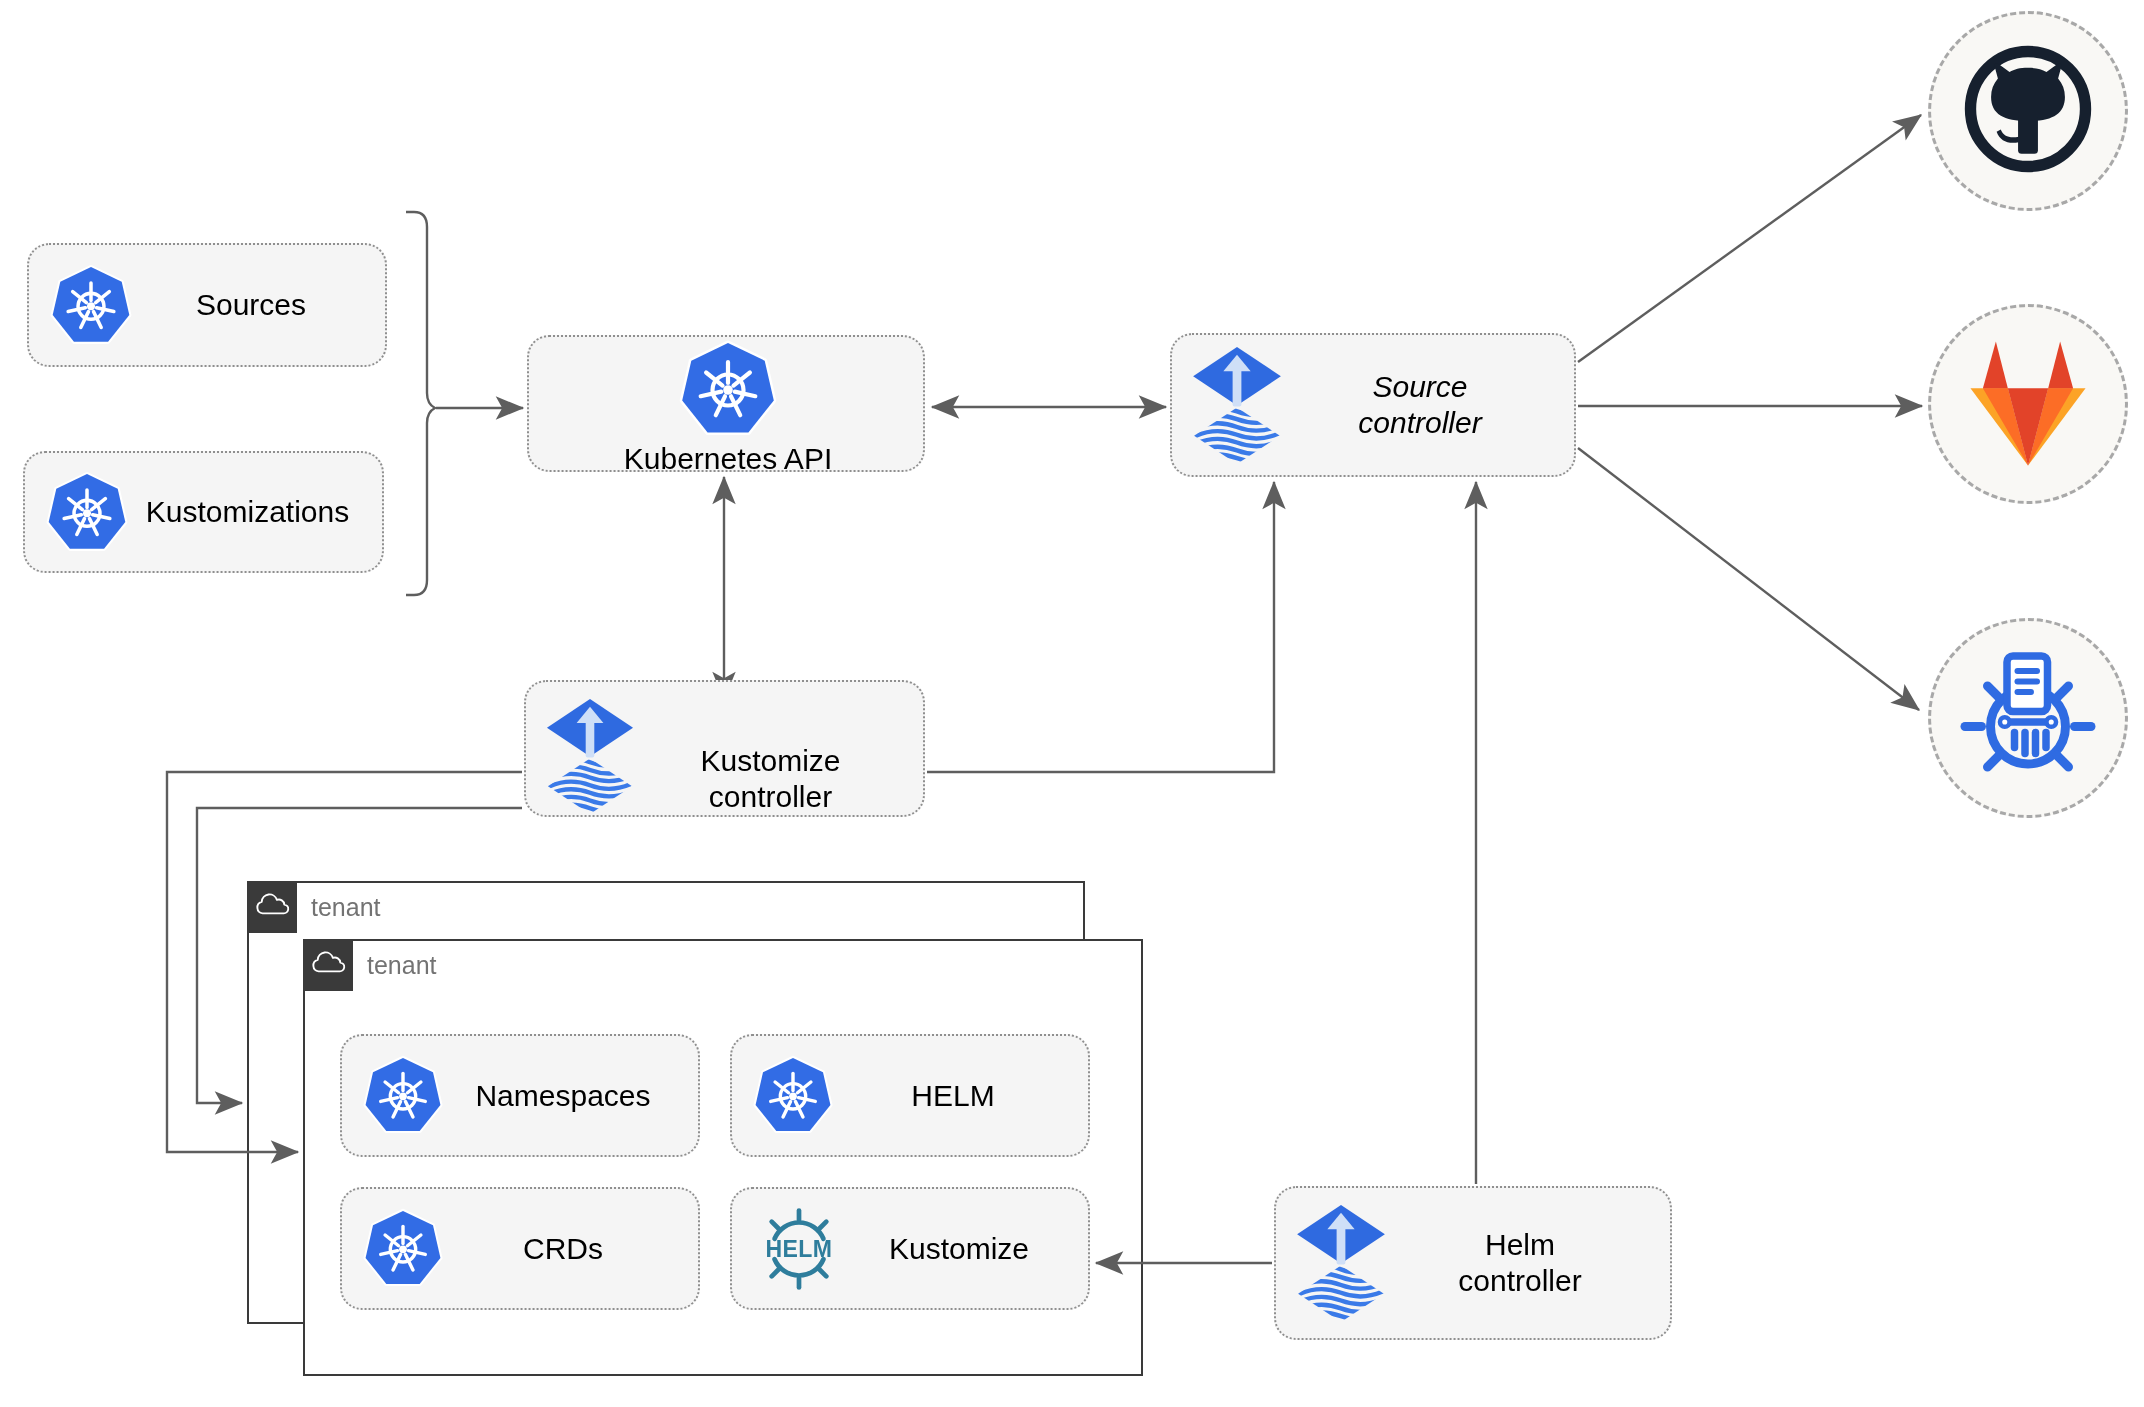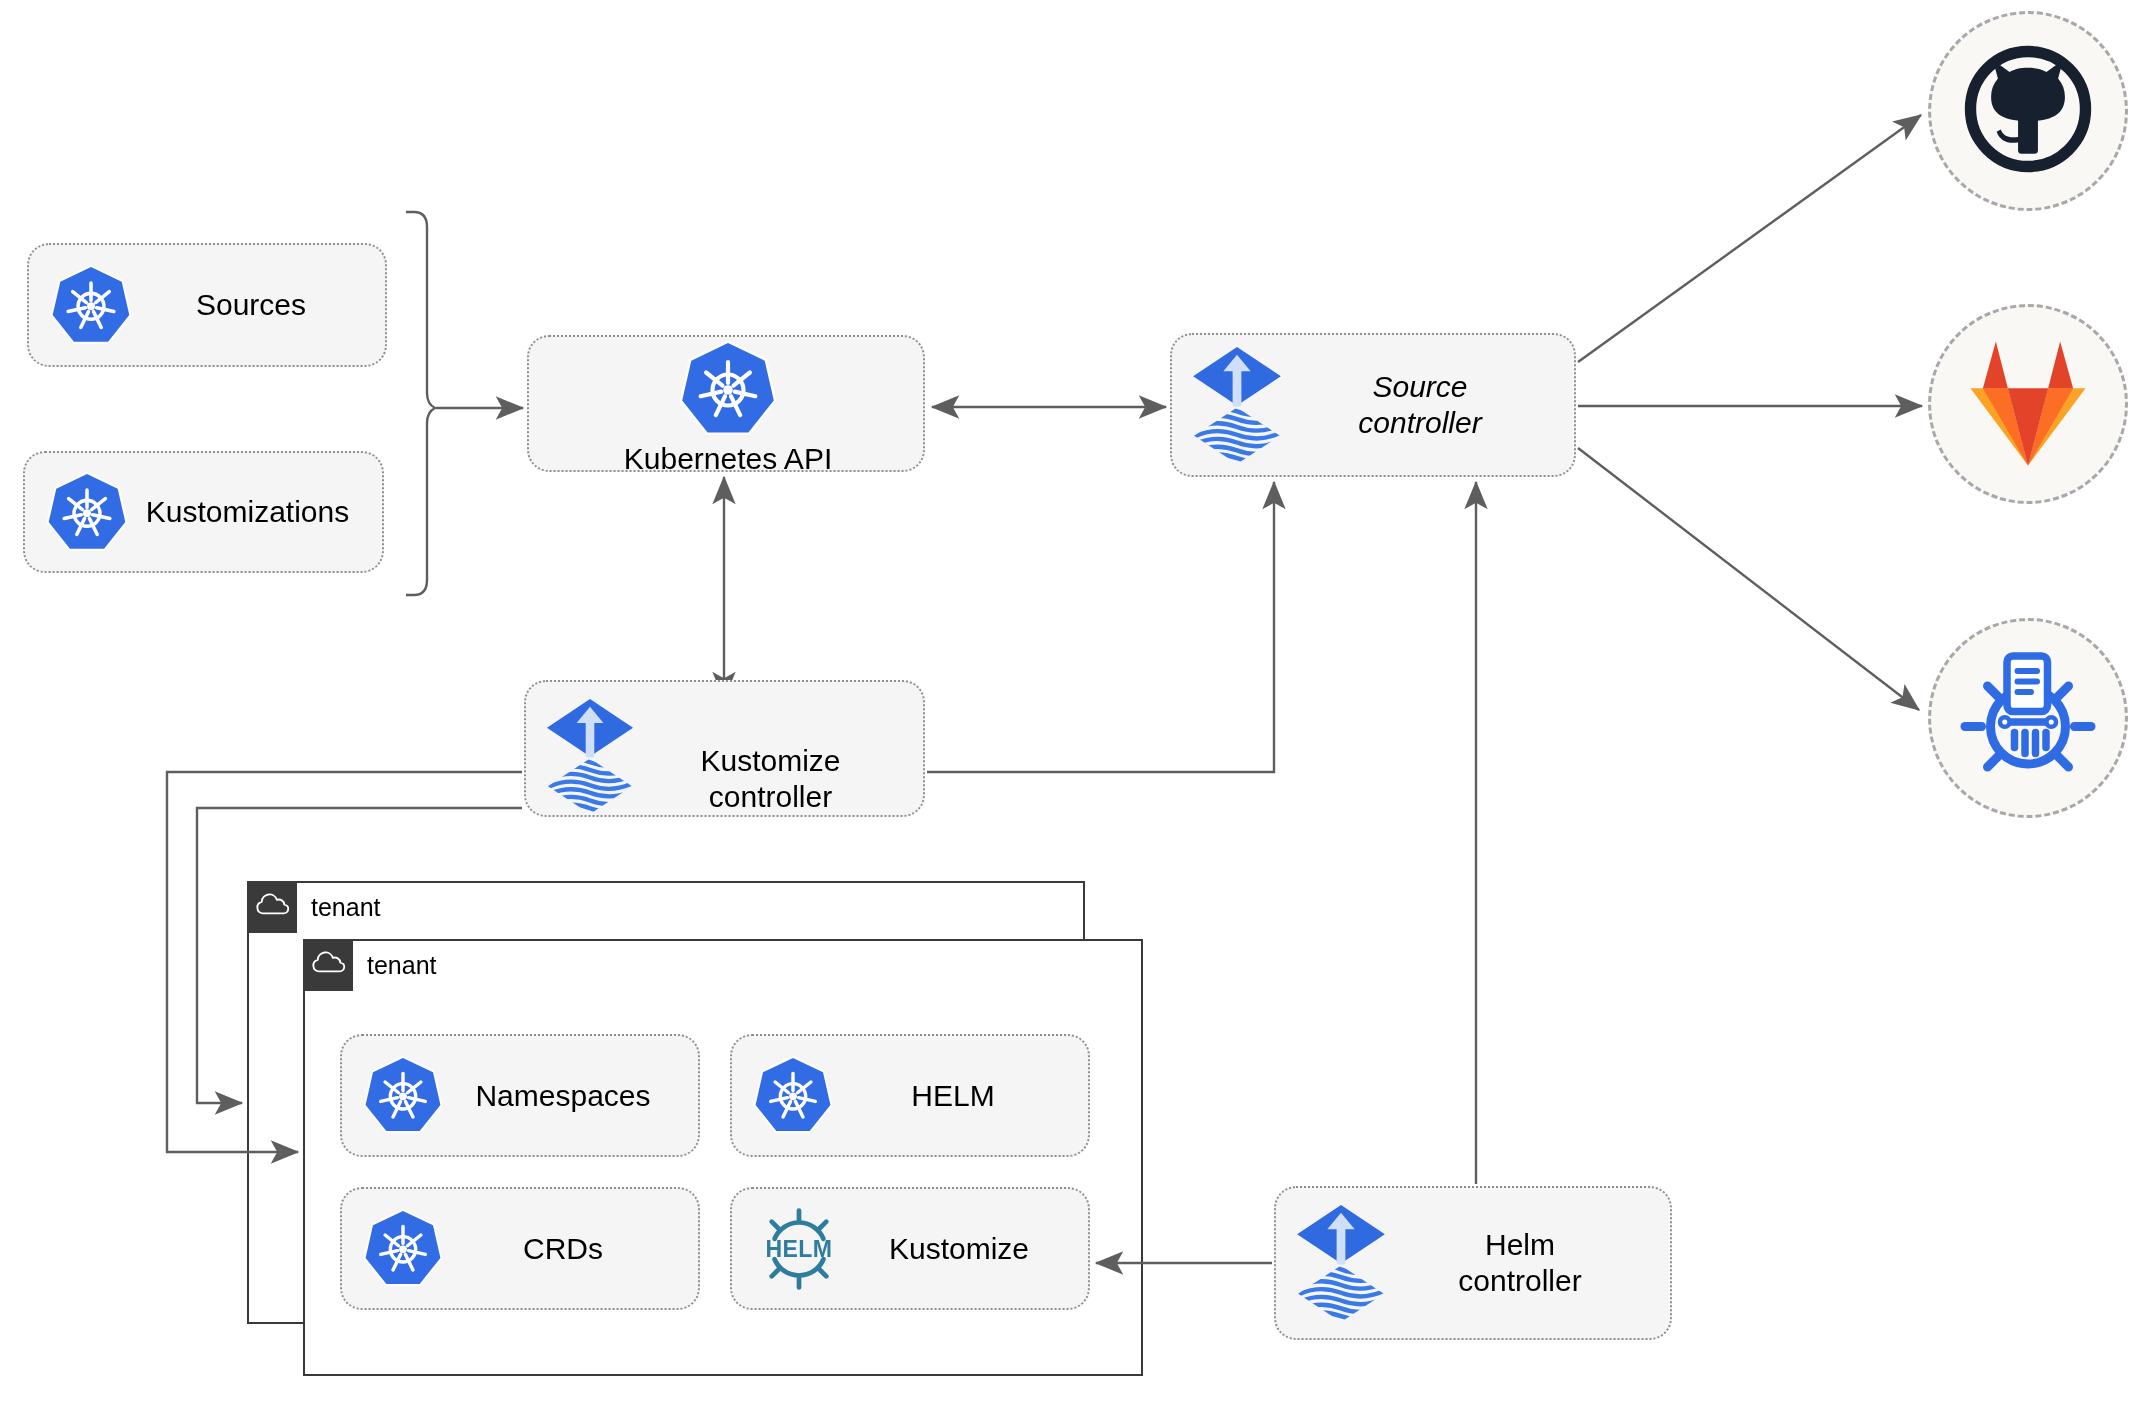--- a/index.html
+++ b/index.html
@@ -37,21 +37,21 @@
     border:2px solid var(--c-tenant-border,#3a3a3a);
   }
   .tenant .tab {
     position:absolute; left:-2px; top:-2px; width:50px; height:52px;
     background:var(--c-tenant-border,#3a3a3a);
     display:flex; align-items:center; justify-content:center;
   }
   .tenant .tenant-label {
     position:absolute; left:62px; top:-2px; height:52px;
     display:flex; align-items:center;
-    font-size:25px; color:#000000;
+    font-size:25px; color:#737373;
   }
   #tenant-back  { left:247px; top:881px;  width:838px; height:443px; z-index:1; }
   #tenant-front { left:303px; top:939px;  width:840px; height:437px; z-index:2; }
   
   .inner { z-index:3; }
   
   #sources-box        { left:27px;   top:243px;  width:360px; height:124px; }
   #kustomizations-box { left:23px;   top:451px;  width:361px; height:122px; }
   #k8s-api-box        { left:527px;  top:335px;  width:398px; height:137px;flex-direction:column; }
   #source-controller-box    { left:1170px; top:333px;  width:406px; height:144px;font-style:italic; }

